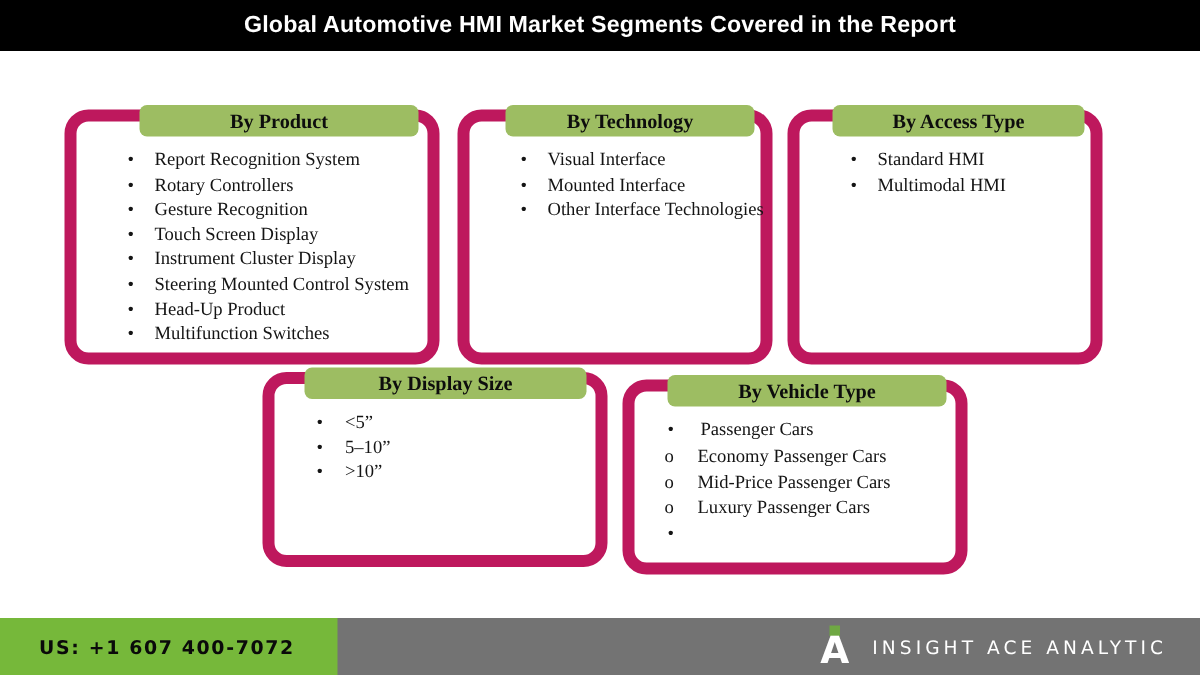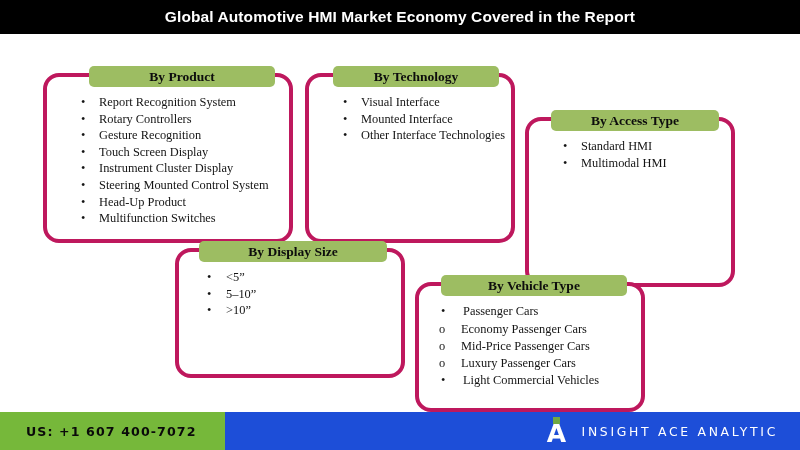--- a/index.html
+++ b/index.html
@@ -43,21 +43,21 @@
     top: 34px;
     width: 800px;
     height: 378px;
     background: #ffffff;
   }
 
   
   .card {
     position: absolute;
     box-sizing: border-box;
-    border: 4px solid #be185d;
+    border: 8px solid #be185d;
     border-radius: 16px;
     background: #ffffff;
   }
   .card-title {
     position: absolute;
     top: -11px;
     box-sizing: border-box;
     height: 21px;
     background: #9dbd62;
     border-radius: 5px;
@@ -120,44 +120,44 @@
     left: 20px;
     top: 0;
     font-size: 12.4px;
     line-height: 16.4px;
     color: #141414;
   }
 
   
   #card-product      { left: 43px;  top: 39px;  width: 250px; height: 170px; }
   #card-technology   { left: 305px; top: 39px;  width: 210px; height: 170px; }
-  #card-access       { left: 525px; top: 39px;  width: 210px; height: 170px; margin-top: 44px; }
+  #card-access       { left: 525px; top: 39px;  width: 210px; height: 170px; }
   #card-display-size { left: 175px; top: 214px; width: 230px; height: 130px; }
-  #card-vehicle-type { left: 415px; top: 219px; width: 230px; height: 130px; margin-top: 29px; }
+  #card-vehicle-type { left: 415px; top: 219px; width: 230px; height: 130px; }
 
   #card-product .card-title      { left: 42px;  width: 186px; }
   #card-technology .card-title   { left: 24px;  width: 166px; }
   #card-access .card-title       { left: 22px;  width: 168px; }
   #card-display-size .card-title { left: 20px;  width: 188px; }
   #card-vehicle-type .card-title { left: 22px;  width: 186px; }
 
   
   #card-display-size ul.bullets > li { padding-left: 47px; }
   #card-display-size ul.bullets > li > .bullet-dot { left: 28px; }
   #card-vehicle-type ul.bullets > li { padding-left: 44px; }
   #card-vehicle-type ul.bullets > li > .bullet-dot { left: 22px; }
 
   
   #footer-bar {
     position: absolute;
     left: 0;
     top: 412px;
     width: 800px;
     height: 38px;
-    background: #1d4ed8;
+    background: #737373;
   }
   #footer-phone-band {
     position: absolute;
     left: 0;
     top: 0;
     width: 225px;
     height: 38px;
     background: #76b83a;
     display: flex;
     align-items: center;
@@ -212,21 +212,21 @@
     font-weight: normal;
     font-size: 12.4px;
     letter-spacing: 2.7px;
     white-space: nowrap;
   }
 </style>
 </head>
 <body>
 
 <div id="header-bar">
-  <div id="header-title">Global Automotive HMI Market Economy Covered in the Report</div>
+  <div id="header-title">Global Automotive HMI Market Segments Covered in the Report</div>
 </div>
 
 <div id="canvas">
 
   <div class="card" id="card-product">
     <div class="card-title">By Product</div>
     <div class="card-body">
       <ul class="bullets">
         <li><span class="bullet-dot">•</span><span>Report Recognition System</span></li>
         <li><span class="bullet-dot">•</span><span>Rotary Controllers</span></li>
@@ -282,21 +282,20 @@
         </li>
       </ul>
       <ul class="subbullets">
         <li><span class="bullet-circle">o</span><span>Economy Passenger Cars</span></li>
         <li><span class="bullet-circle">o</span><span>Mid-Price Passenger Cars</span></li>
         <li><span class="bullet-circle">o</span><span>Luxury Passenger Cars</span></li>
       </ul>
       <ul class="bullets">
         <li>
           <span class="bullet-dot">•</span>
-          <span>Light Commercial Vehicles</span>
         </li>
       </ul>
     </div>
   </div>
 
 </div>
 
 <div id="footer-bar">
   <div id="footer-phone-band">
     <div id="footer-phone-text">US: +1 607 400-7072</div>

